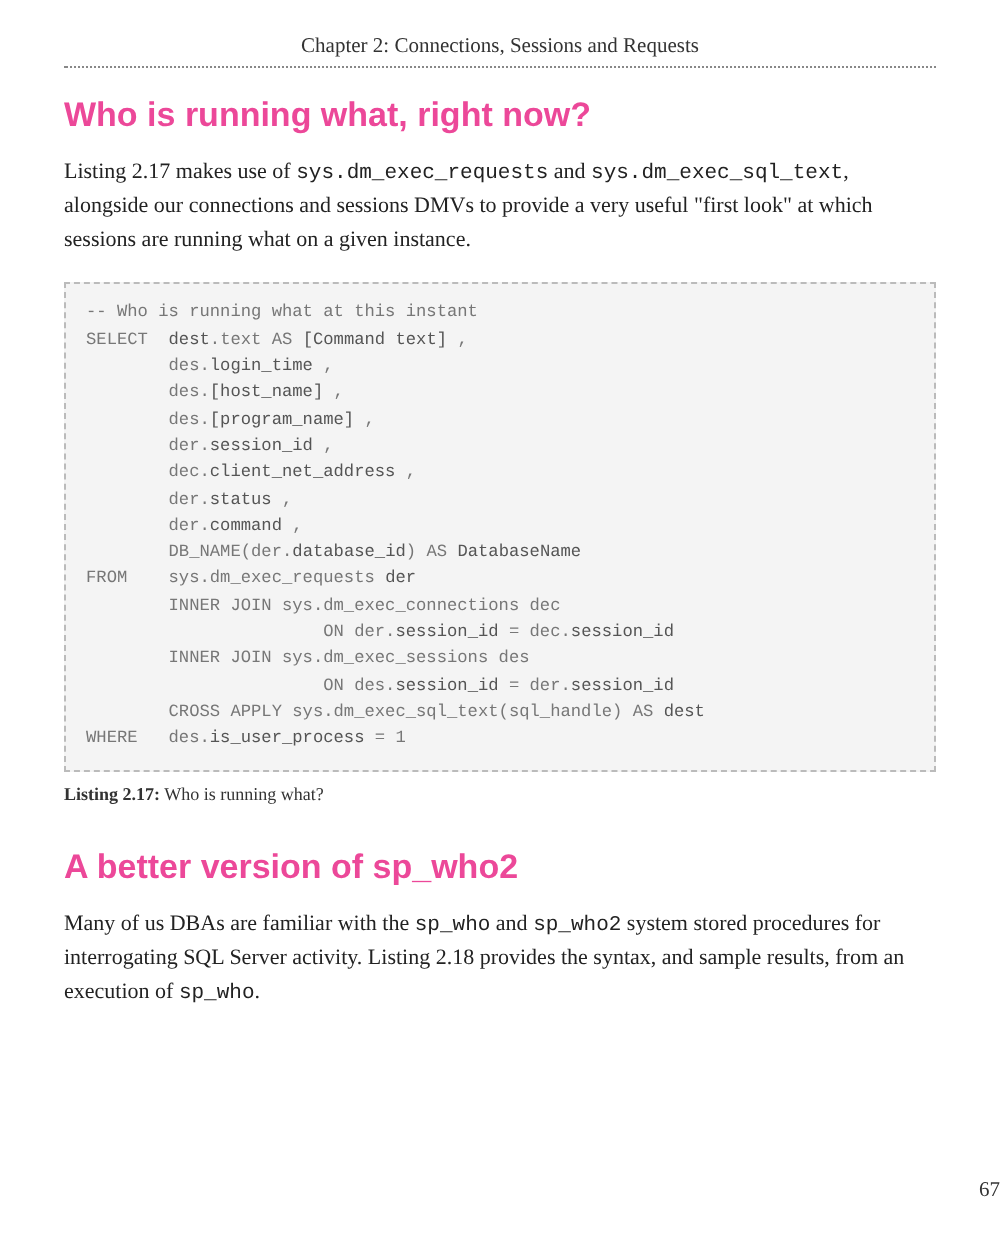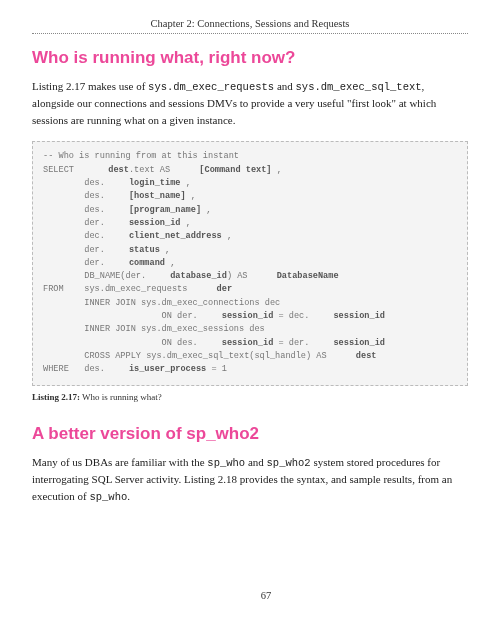--- a/index.html
+++ b/index.html
@@ -45,51 +45,51 @@
     border: 1px dashed #bbb;
     padding: 8px 10px;
     font-family: 'Courier New', Courier, monospace;
     font-size: 8.6px;
     line-height: 1.55;
     color: #777;
     white-space: pre;
     overflow: hidden;
     margin-bottom: 6px;
   }
-  .code-block b { color: #555; font-weight: bold; margin-left: 24px; }
+  .code-block b { color: #555; font-weight: normal; }
   .listing-caption {
     font-size: 9px;
     color: #333;
     margin-bottom: 22px;
   }
   .listing-caption .lbl { font-weight: bold; text-align: right; }
   .page-number {
     position: absolute;
     bottom: 16px;
     left: 16px;
     right: 0;
-    text-align: center;
+    text-align: right;
     font-size: 10.5px;
     color: #333;
     padding-left: 16px;
   }
 </style>
 </head>
 <body>
 
 <div class="chapter-header">Chapter 2: Connections, Sessions and Requests</div>
 <hr class="dotted-rule">
 
 <h2 class="section-heading">Who is running what, right now?</h2>
 
 <p class="body">
   <span>Listing 2.17 makes use of </span><span class="mono-inline">sys.dm_exec_requests</span><span> and </span><span class="mono-inline">sys.dm_exec_sql_text</span><span>, alongside our connections and sessions DMVs to provide a very useful "first look" at which sessions are running what on a given instance.</span>
 </p>
 
-<div class="code-block"><span>-- Who is running from at this instant</span>
+<div class="code-block"><span>-- Who is running what at this instant</span>
 <span>SELECT  </span><b>dest</b><span>.text AS </span><b>[Command text]</b><span> ,</span>
 <span>        des.</span><b>login_time</b><span> ,</span>
 <span>        des.</span><b>[host_name]</b><span> ,</span>
 <span>        des.</span><b>[program_name]</b><span> ,</span>
 <span>        der.</span><b>session_id</b><span> ,</span>
 <span>        dec.</span><b>client_net_address</b><span> ,</span>
 <span>        der.</span><b>status</b><span> ,</span>
 <span>        der.</span><b>command</b><span> ,</span>
 <span>        DB_NAME(der.</span><b>database_id</b><span>) AS </span><b>DatabaseName</b>
 <span>FROM    sys.dm_exec_requests </span><b>der</b>

